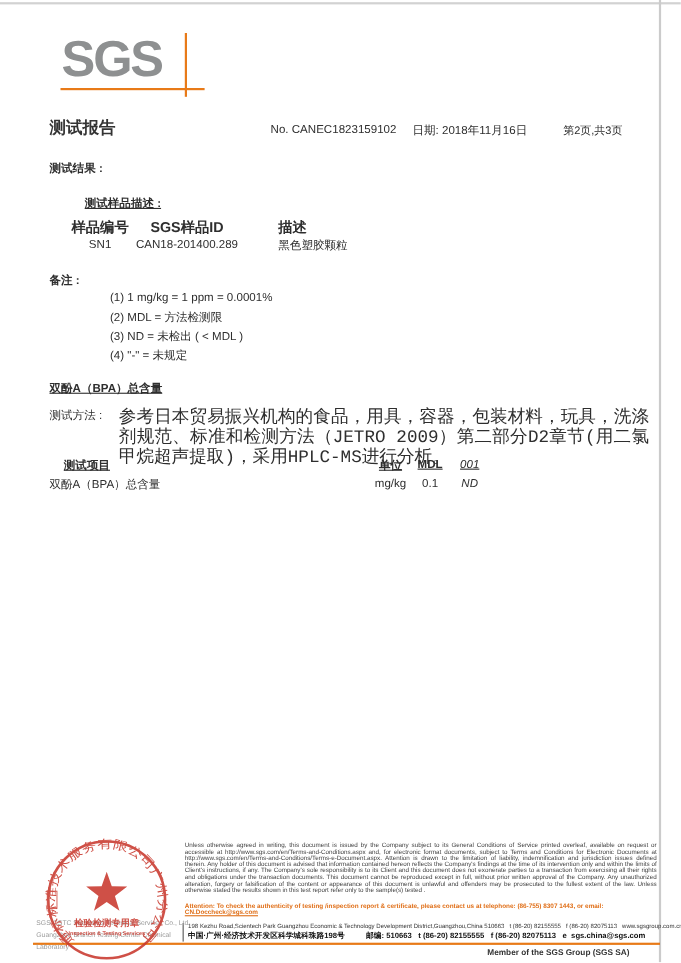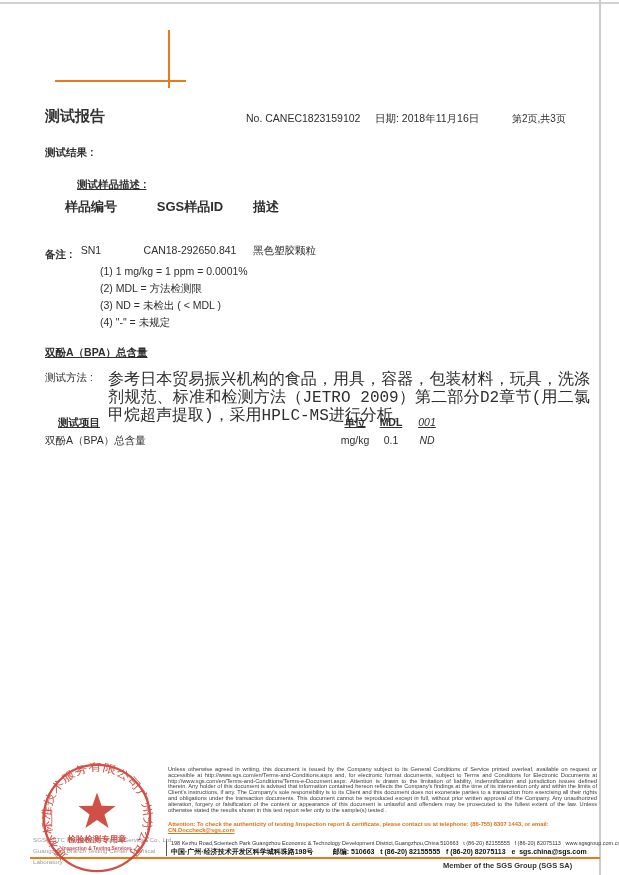--- a/index.html
+++ b/index.html
@@ -22,23 +22,23 @@
   .report-no    { position:absolute; left:210px; top:112px; font-size:10.5px;padding-left:36px; }
   .report-date  { position:absolute; left:375px; top:112px; font-size:10.5px; }
   .report-page  { position:absolute; left:512px; top:112px; font-size:10px; }
 
   .results-label { position:absolute; left:45px; top:146px; font-size:10.5px; font-weight:700; }
 
   .sample-heading { position:absolute; left:45px; top:178px; font-size:10.5px; font-weight:700;
                     text-decoration:underline;margin-left:32px; }
 
   .st-h { position:absolute; font-size:13px; font-weight:700; top:198px; }
-  .st-r { position:absolute; font-size:10.5px; top:216px;margin-top:28px; }
+  .st-r { position:absolute; font-size:10.5px; top:216px; }
   .stc1 { left:60px;  width:62px;  text-align:center; }
-  .stc2 { left:136px; width:108px; text-align:center; }
+  .stc2 { left:116px; width:108px; text-align:center; }
   .stc3 { left:253px; }
 
   .notes-heading { position:absolute; left:45px; top:248px; font-size:10.5px; font-weight:700; }
   .note { position:absolute; left:100px; font-size:10.5px; }
   .n1 { top:265px; } .n2 { top:282px; } .n3 { top:299px; } .n4 { top:316px; }
 
   .bpa-heading { position:absolute; left:45px; top:346px; font-size:10.5px; font-weight:700;
                  text-decoration:underline; }
   .method-label { position:absolute; left:45px; top:371px; font-size:10.5px; }
   .method-text  { position:absolute; left:108px; top:371px; width:482px; font-size:16px;
@@ -71,36 +71,37 @@
   .member { position:absolute; left:443px; top:861px; font-size:7.5px; color:#333; font-weight:600; }
 </style>
 </head>
 <body>
 
 <div class="page">
 
   <div class="top-border"></div>
   <div class="right-border"></div>
 
+  <div class="logo-text">SGS</div>
   <div class="logo-hline"></div>
   <div class="logo-vline"></div>
 
   <div class="report-title">测试报告</div>
   <div class="report-no">No. CANEC1823159102</div>
   <div class="report-date">日期: 2018年11月16日</div>
   <div class="report-page">第2页,共3页</div>
 
   <div class="results-label">测试结果 :</div>
 
   <div class="sample-heading">测试样品描述 :</div>
   <div class="st-h stc1">样品编号</div>
   <div class="st-h stc2">SGS样品ID</div>
   <div class="st-h stc3">描述</div>
   <div class="st-r stc1">SN1</div>
-  <div class="st-r stc2">CAN18-292650.841</div>
+  <div class="st-r stc2">CAN18-201400.289</div>
   <div class="st-r stc3">黑色塑胶颗粒</div>
 
   <div class="notes-heading">备注 :</div>
   <div class="note n1">(1) 1 mg/kg = 1 ppm = 0.0001%</div>
   <div class="note n2">(2) MDL = 方法检测限</div>
   <div class="note n3">(3) ND = 未检出 ( &lt; MDL )</div>
   <div class="note n4">(4) "-" = 未规定</div>
 
   <div class="bpa-heading">双酚A（BPA）总含量</div>
   <div class="method-label">测试方法 :</div>

